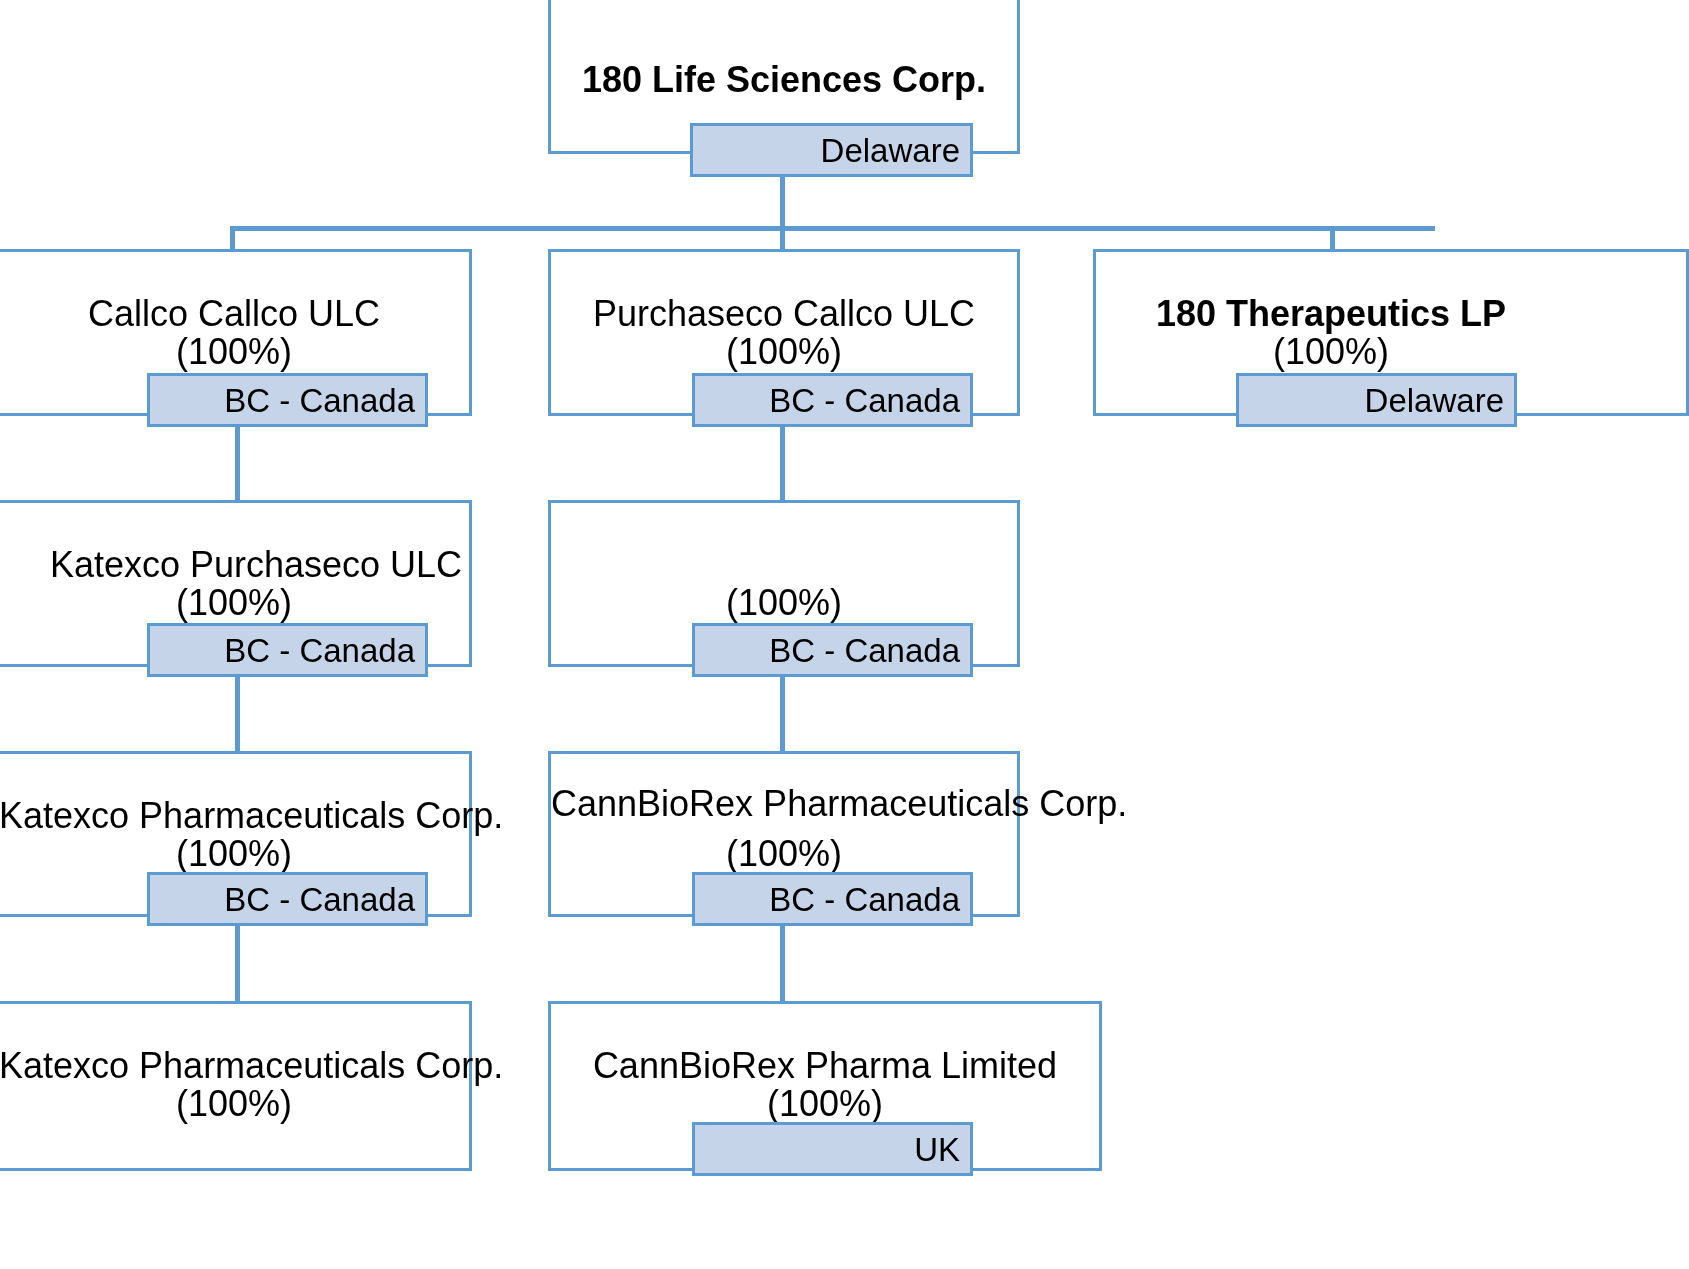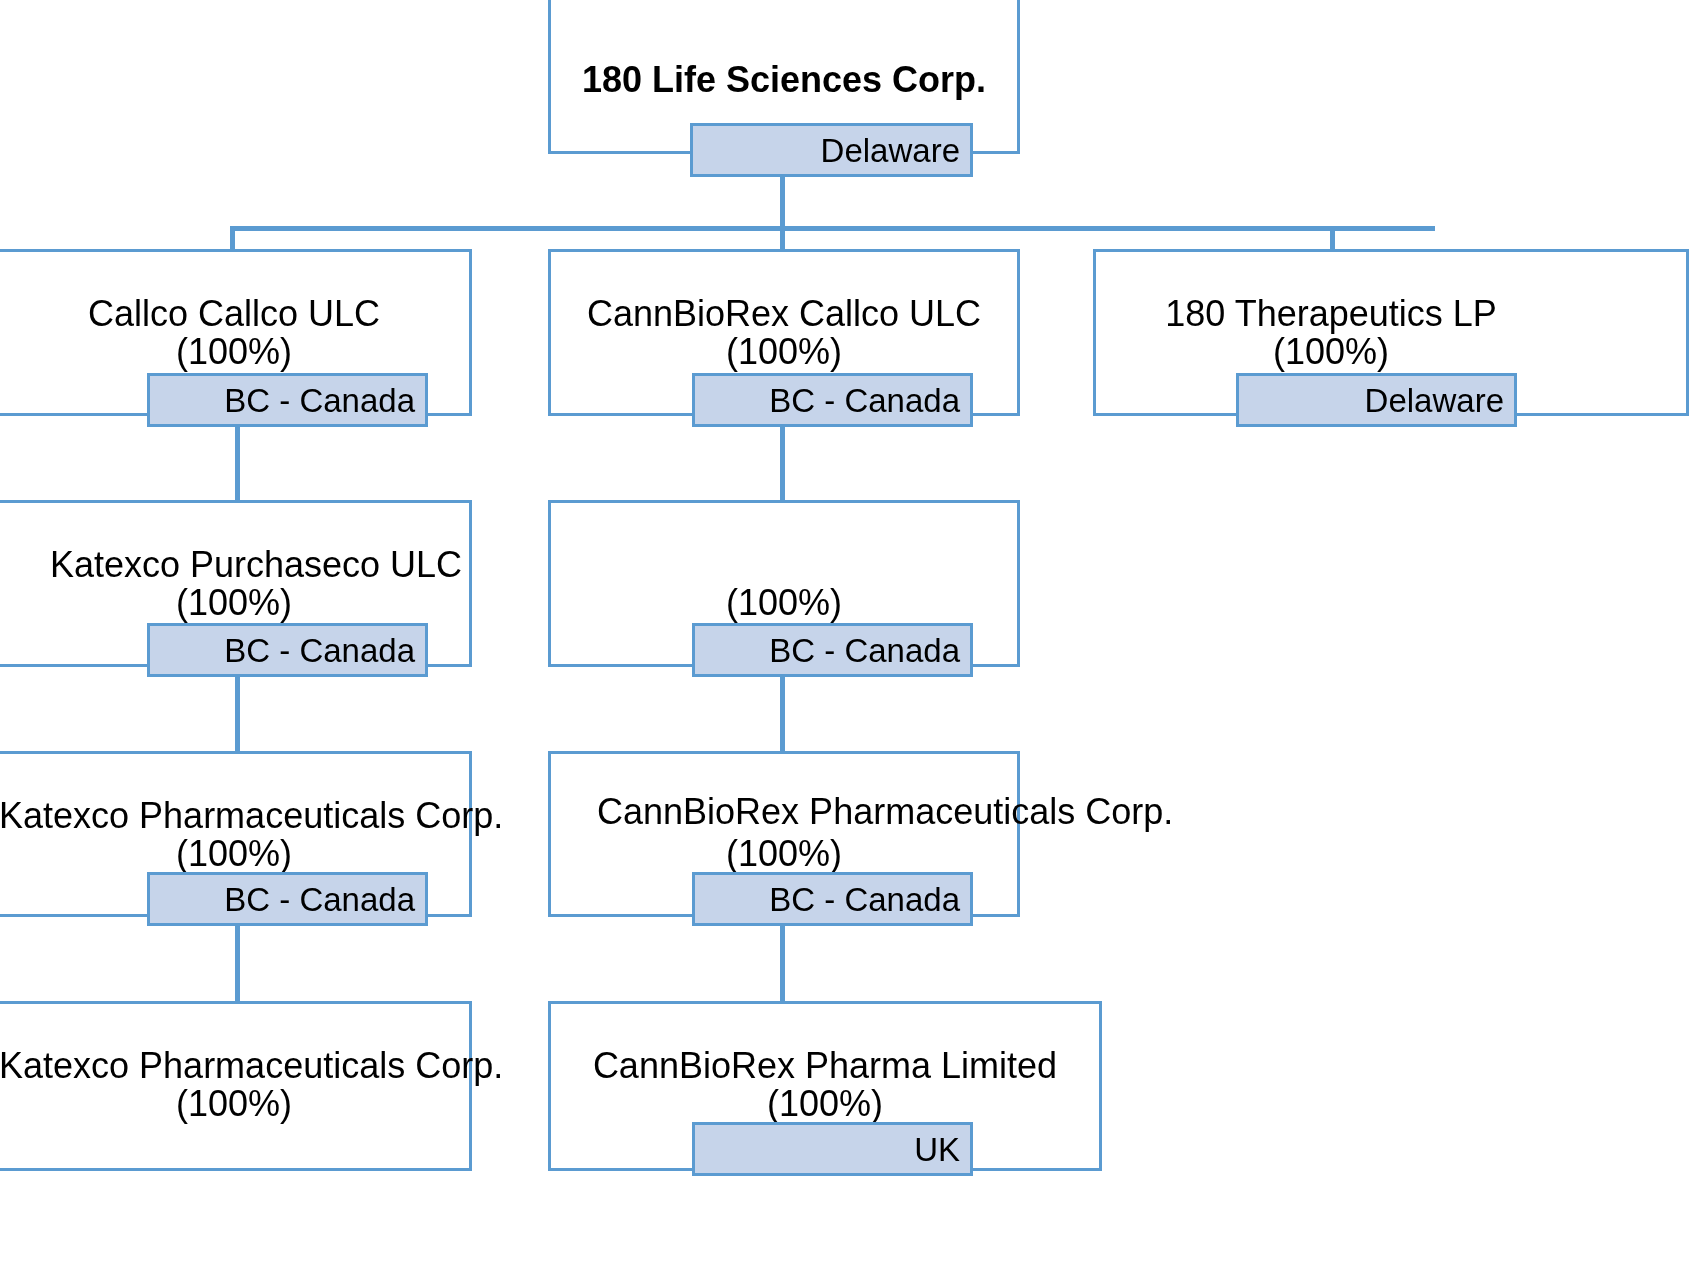--- a/index.html
+++ b/index.html
@@ -94,27 +94,27 @@
   </div>
   <div class="juris" style="left:690px; top:123px; width:283px; height:54px;">Delaware</div>
 
   <div class="entity" style="left:-4px; top:249px; width:476px; height:167px;">
     <div class="ename" style="top:39px;">Callco Callco ULC</div>
     <div class="ename" style="top:77px;">(100%)</div>
   </div>
   <div class="juris" style="left:147px; top:373px; width:281px; height:54px;">BC - Canada</div>
 
   <div class="entity" style="left:548px; top:249px; width:472px; height:167px;">
-    <div class="ename" style="top:39px;">CannBioRex Callco ULC</div>
+    <div class="ename" style="top:39px;">Purchaseco Callco ULC</div>
     <div class="ename" style="top:77px;">(100%)</div>
   </div>
   <div class="juris" style="left:692px; top:373px; width:281px; height:54px;">BC - Canada</div>
 
   <div class="entity" style="left:1093px; top:249px; width:596px; height:167px;">
-    <div class="ename" style="top:39px; right:120px; left:0;">180 Therapeutics LP</div>
+    <div class="ename" style="top:39px; right:120px; left:0;font-weight:bold;">180 Therapeutics LP</div>
     <div class="ename" style="top:77px; right:120px; left:0;">(100%)</div>
   </div>
   <div class="juris" style="left:1236px; top:373px; width:281px; height:54px;">Delaware</div>
 
   <div class="entity" style="left:-4px; top:500px; width:476px; height:167px;">
     <div class="ename" style="top:39px;padding-left:44px;">Katexco Purchaseco ULC</div>
     <div class="ename" style="top:77px;">(100%)</div>
   </div>
   <div class="juris" style="left:147px; top:623px; width:281px; height:54px;">BC - Canada</div>
 
@@ -123,21 +123,21 @@
   </div>
   <div class="juris" style="left:692px; top:623px; width:281px; height:54px;">BC - Canada</div>
 
   <div class="entity" style="left:-4px; top:751px; width:476px; height:166px;">
     <div class="ename" style="top:39px;">Katexco Pharmaceuticals Corp.</div>
     <div class="ename" style="top:77px;">(100%)</div>
   </div>
   <div class="juris" style="left:147px; top:872px; width:281px; height:54px;">BC - Canada</div>
 
   <div class="entity" style="left:548px; top:751px; width:472px; height:166px;">
-    <div class="ename" style="top:35px;padding-left:46px;">CannBioRex Pharmaceuticals Corp.</div>
+    <div class="ename" style="top:27px;">CannBioRex Pharmaceuticals Corp.</div>
     <div class="ename" style="top:77px;">(100%)</div>
   </div>
   <div class="juris" style="left:692px; top:872px; width:281px; height:54px;">BC - Canada</div>
 
   <div class="entity" style="left:-4px; top:1001px; width:476px; height:170px;">
     <div class="ename" style="top:39px;">Katexco Pharmaceuticals Corp.</div>
     <div class="ename" style="top:77px;">(100%)</div>
   </div>
 
   <div class="entity" style="left:548px; top:1001px; width:554px; height:170px;">

